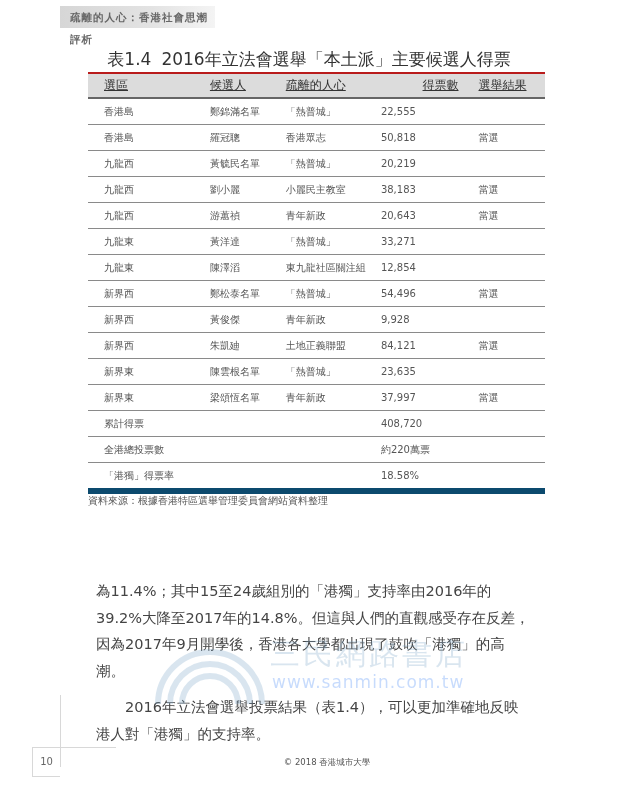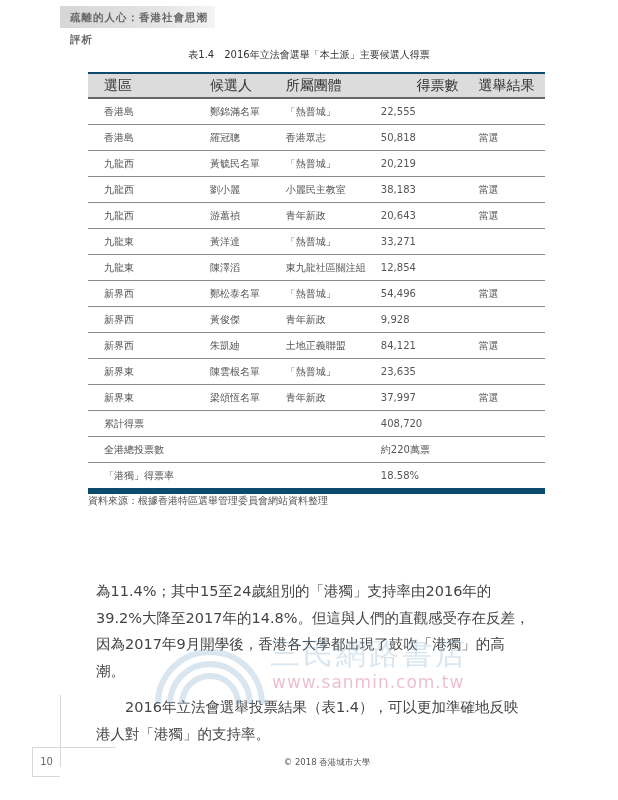--- a/index.html
+++ b/index.html
@@ -4,45 +4,45 @@
 <style>
   html, body { margin:0; padding:0; background:#ffffff; }
   body { width:618px; height:800px; position:relative; overflow:hidden;
          font-family:"DejaVu Sans", "Liberation Sans", sans-serif; color:#333; }
 
   .running-header { position:absolute; left:60px; top:6px; height:22px; width:155px;
     background:linear-gradient(90deg,#d6d6d6 0%,#e3e3e3 60%,#f4f4f4 100%);
     font-size:10.5px; letter-spacing:1px; color:#666; line-height:22px; padding-left:10px; box-sizing:border-box;font-weight:bold; }
 
   .table-caption { position:absolute; left:0; width:618px; top:48px; text-align:center;
-    font-size:10px; color:#333; }
+    font-size:17px; color:#333; }
   .table-caption .num { margin-right:10px; }
 
   .data-table { position:absolute; left:88px; top:72px; width:457px; border-collapse:collapse; font-size:10px; color:#555; }
   .data-table thead tr { background:#dcdcdc; }
   .data-table th { font-weight:normal; text-align:left; height:23px; padding:0; color:#333;
-    border-top:2px solid #0c4a6e; border-bottom:2px solid #666; font-size:14px; }
+    border-top:2px solid #b91c1c; border-bottom:2px solid #666; font-size:12px;text-decoration:underline; }
   .data-table td { height:25px; padding:0; border-bottom:1px solid #8a8a8a; }
   .data-table tr.last td { border-bottom:6px solid #0c4a6e; }
   .c1 { width:112px; padding-left:16px !important; }
   .c2 { width:80px; }
   .c3 { width:100px; }
   .c4 { width:80px; text-align:left; padding-right:16px !important; }
   .c5 { width:70px; padding-left:4px !important; }
   th.c4 { text-align:right; }
 
   .source-note { position:absolute; left:88px; top:494px; font-size:10px; color:#555; }
 
   .body-text { position:absolute; left:88px; top:570px; width:450px; font-size:14.5px; line-height:26.5px; color:#444; }
   .body-text p { margin:8px; }
   .body-text p.indent { text-indent:29px; margin-top:10px; }
 
   .watermark { position:absolute; left:150px; top:634px; width:330px; height:72px; pointer-events:none; opacity:0.28; }
   .watermark .wm-title { position:absolute; left:120px; top:0; font-family:"DejaVu Serif", serif; font-size:30px; color:#7aa5c8; letter-spacing:3px; }
-  .watermark .wm-url { position:absolute; left:122px; top:38px; font-size:17px; color:#be185d; letter-spacing:1px; }
+  .watermark .wm-url { position:absolute; left:122px; top:38px; font-size:17px; color:#3b82f6; letter-spacing:1px; }
 
   .vline { position:absolute; left:60px; top:695px; width:1px; height:72px; background:#d8d8d8; }
   .hline { position:absolute; left:32px; top:747px; width:84px; height:1px; background:#d8d8d8; }
   .page-number { position:absolute; left:32px; top:747px; width:28px; height:30px; border:1px solid #d8d8d8; border-top:none; border-right:none;
     font-size:10px; color:#666; line-height:30px; text-align:center; box-sizing:border-box; }
   .copyright { position:absolute; left:18px; width:618px; top:757px; text-align:center; font-size:8.5px; color:#555; }
 </style>
 </head>
 <body>
 
@@ -50,21 +50,21 @@
 
 <div class="table-caption">
   <span class="num">表1.4</span><span>2016年立法會選舉「本土派」主要候選人得票</span>
 </div>
 
 <table class="data-table">
   <thead>
     <tr>
       <th class="c1">選區</th>
       <th class="c2">候選人</th>
-      <th class="c3">所屬團體</th>
+      <th class="c3">疏離的人心</th>
       <th class="c4">得票數</th>
       <th class="c5">選舉結果</th>
     </tr>
   </thead>
   <tbody>
     <tr>
         <td class="c1">香港島</td>
         <td class="c2">鄭錦滿名單</td>
         <td class="c3">「熱普城」</td>
         <td class="c4">22,555</td>

